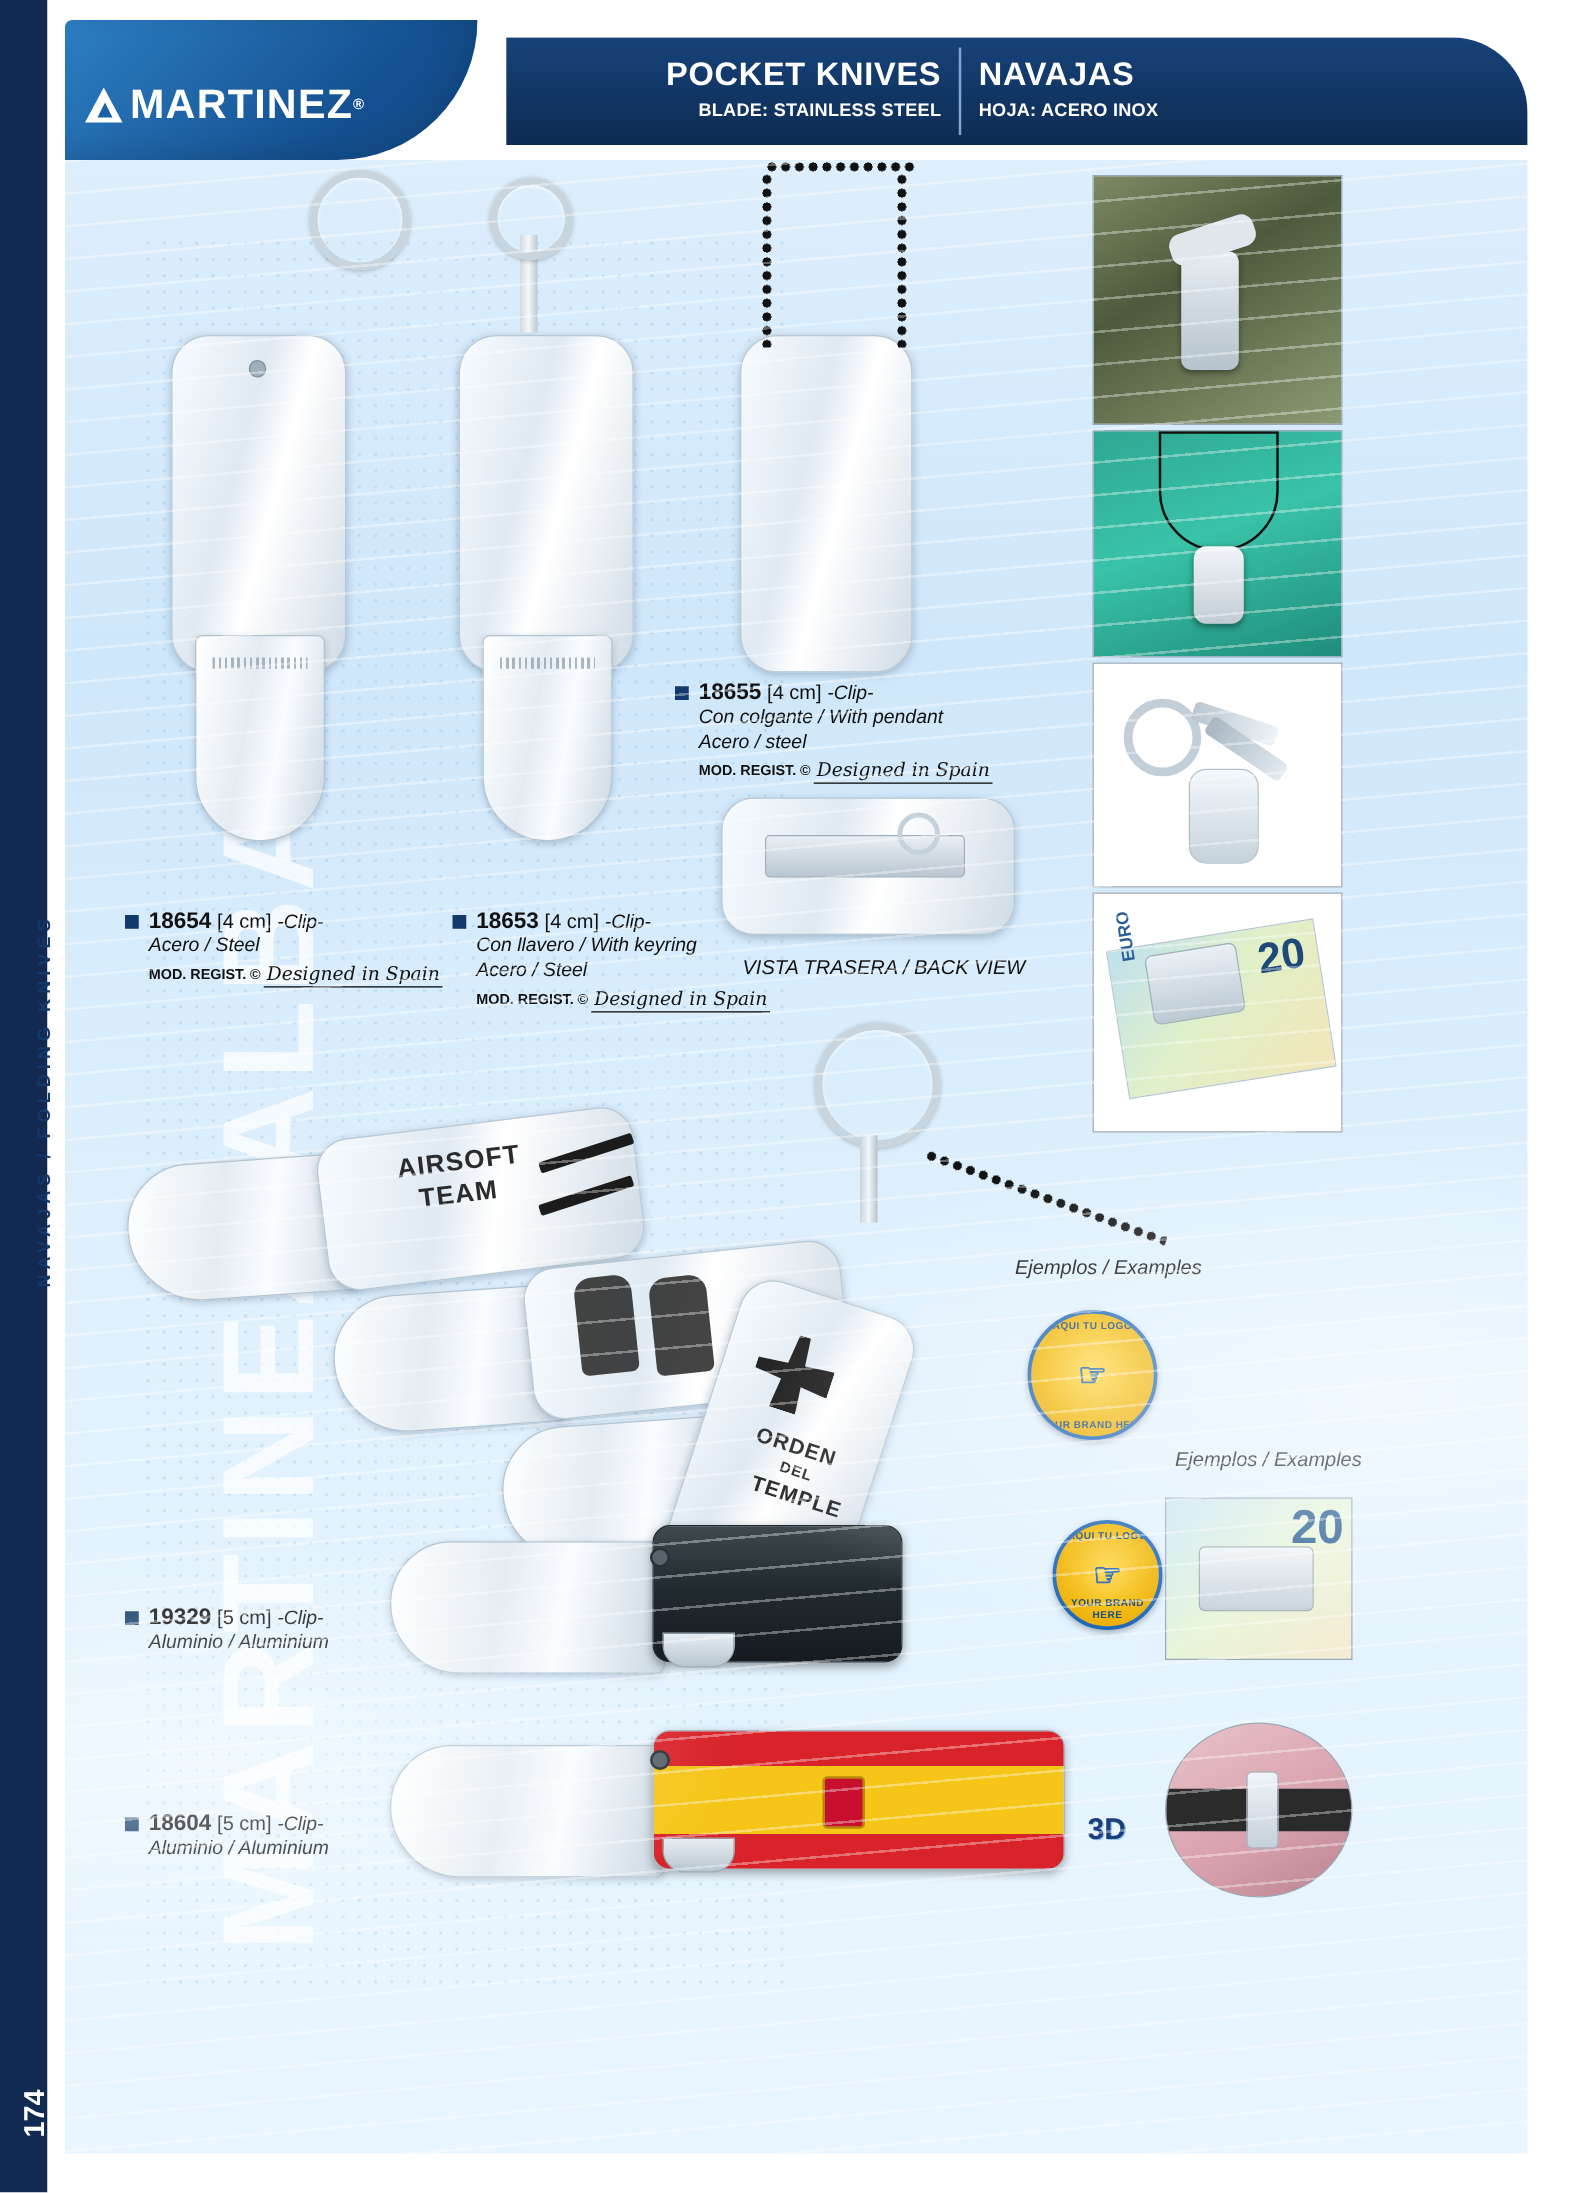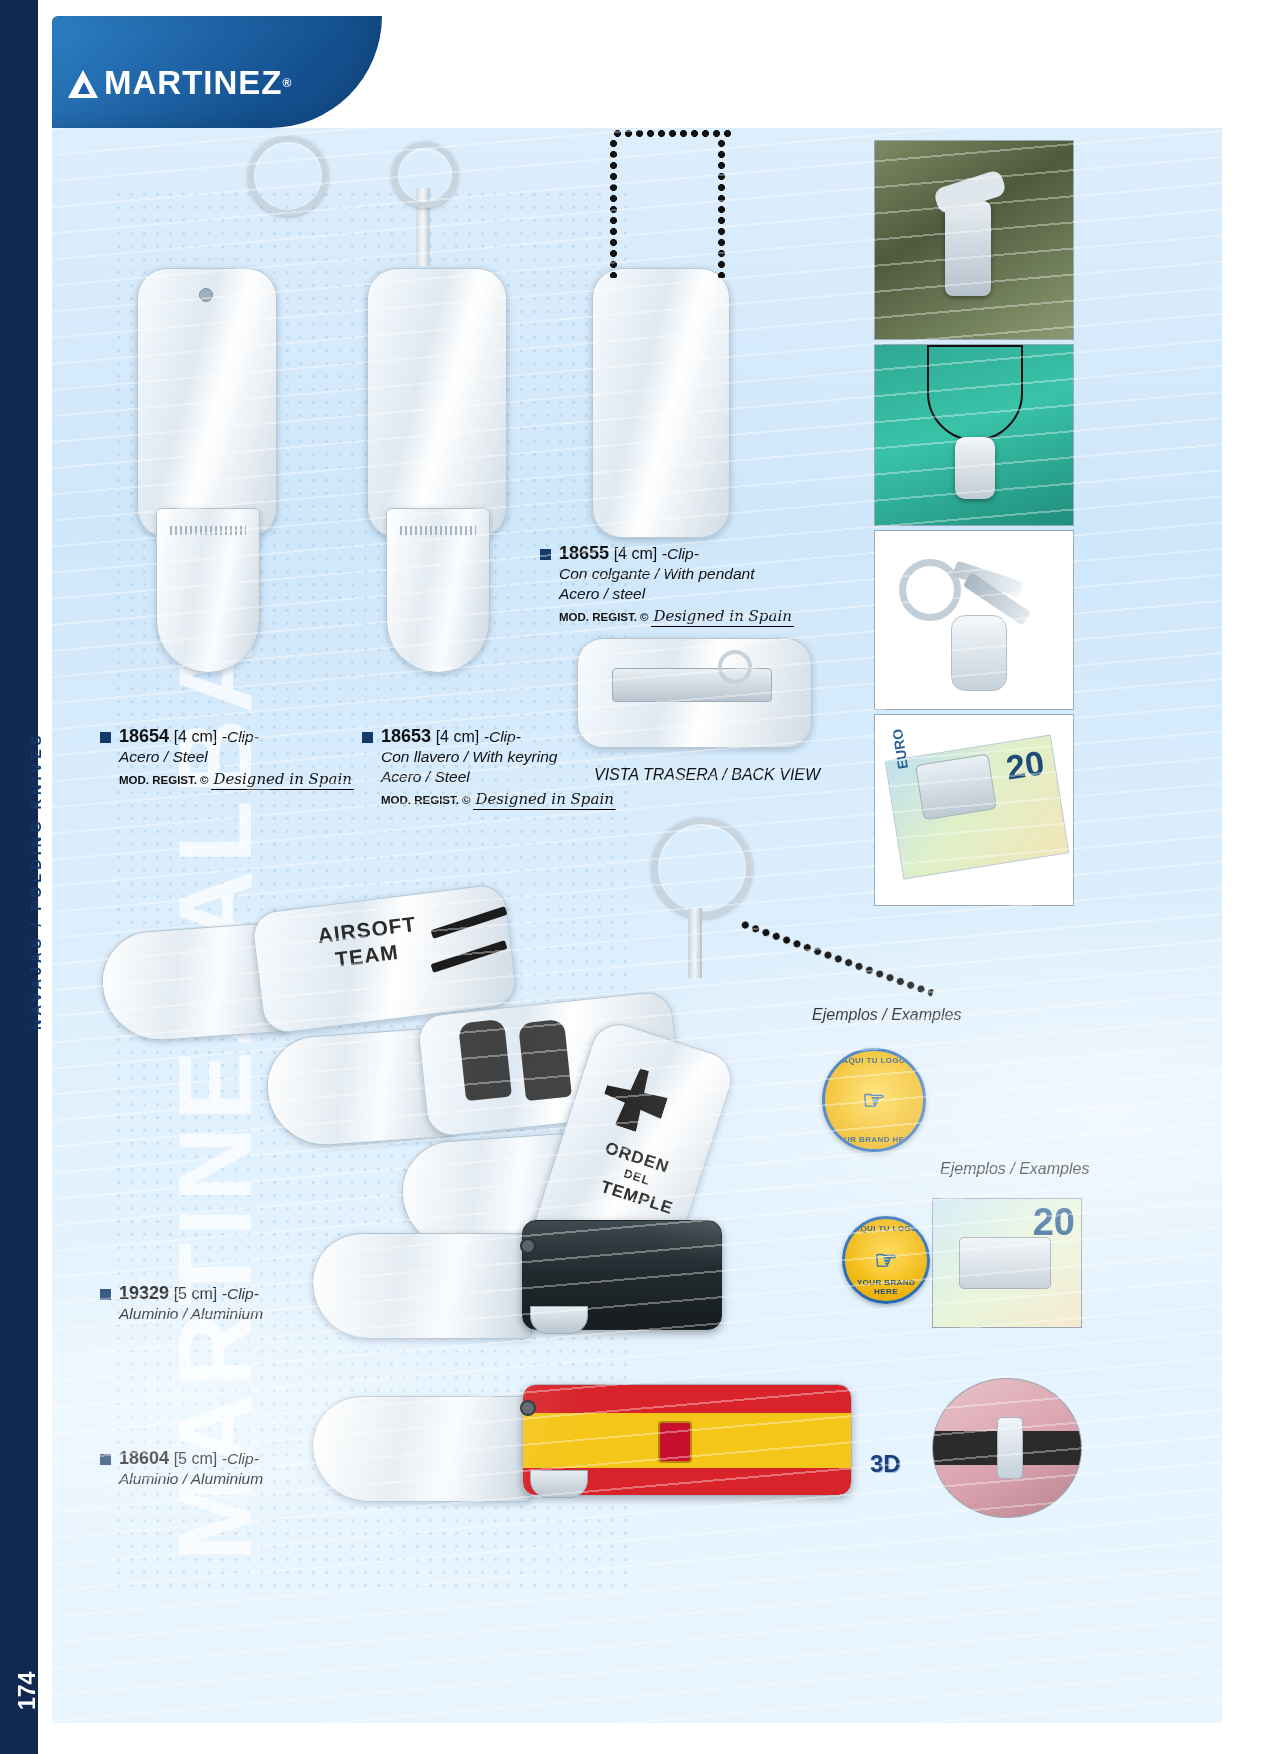--- a/index.html
+++ b/index.html
@@ -454,14 +454,25 @@
 
   </div>
 
   <div class="header-swoosh"></div>
   <div class="logo">
     <span class="mark"></span>
     <span>MARTINEZ</span>
     <sup>®</sup>
   </div>
 
+  <div class="header-band">
+    <div class="divider"></div>
+    <div class="hdr-en">
+      <div class="t1">POCKET KNIVES</div>
+      <div class="t2">BLADE: STAINLESS STEEL</div>
+    </div>
+    <div class="hdr-es">
+      <div class="t1">NAVAJAS</div>
+      <div class="t2">HOJA: ACERO INOX</div>
+    </div>
+  </div>
 
 </div>
 
 </body></html>

